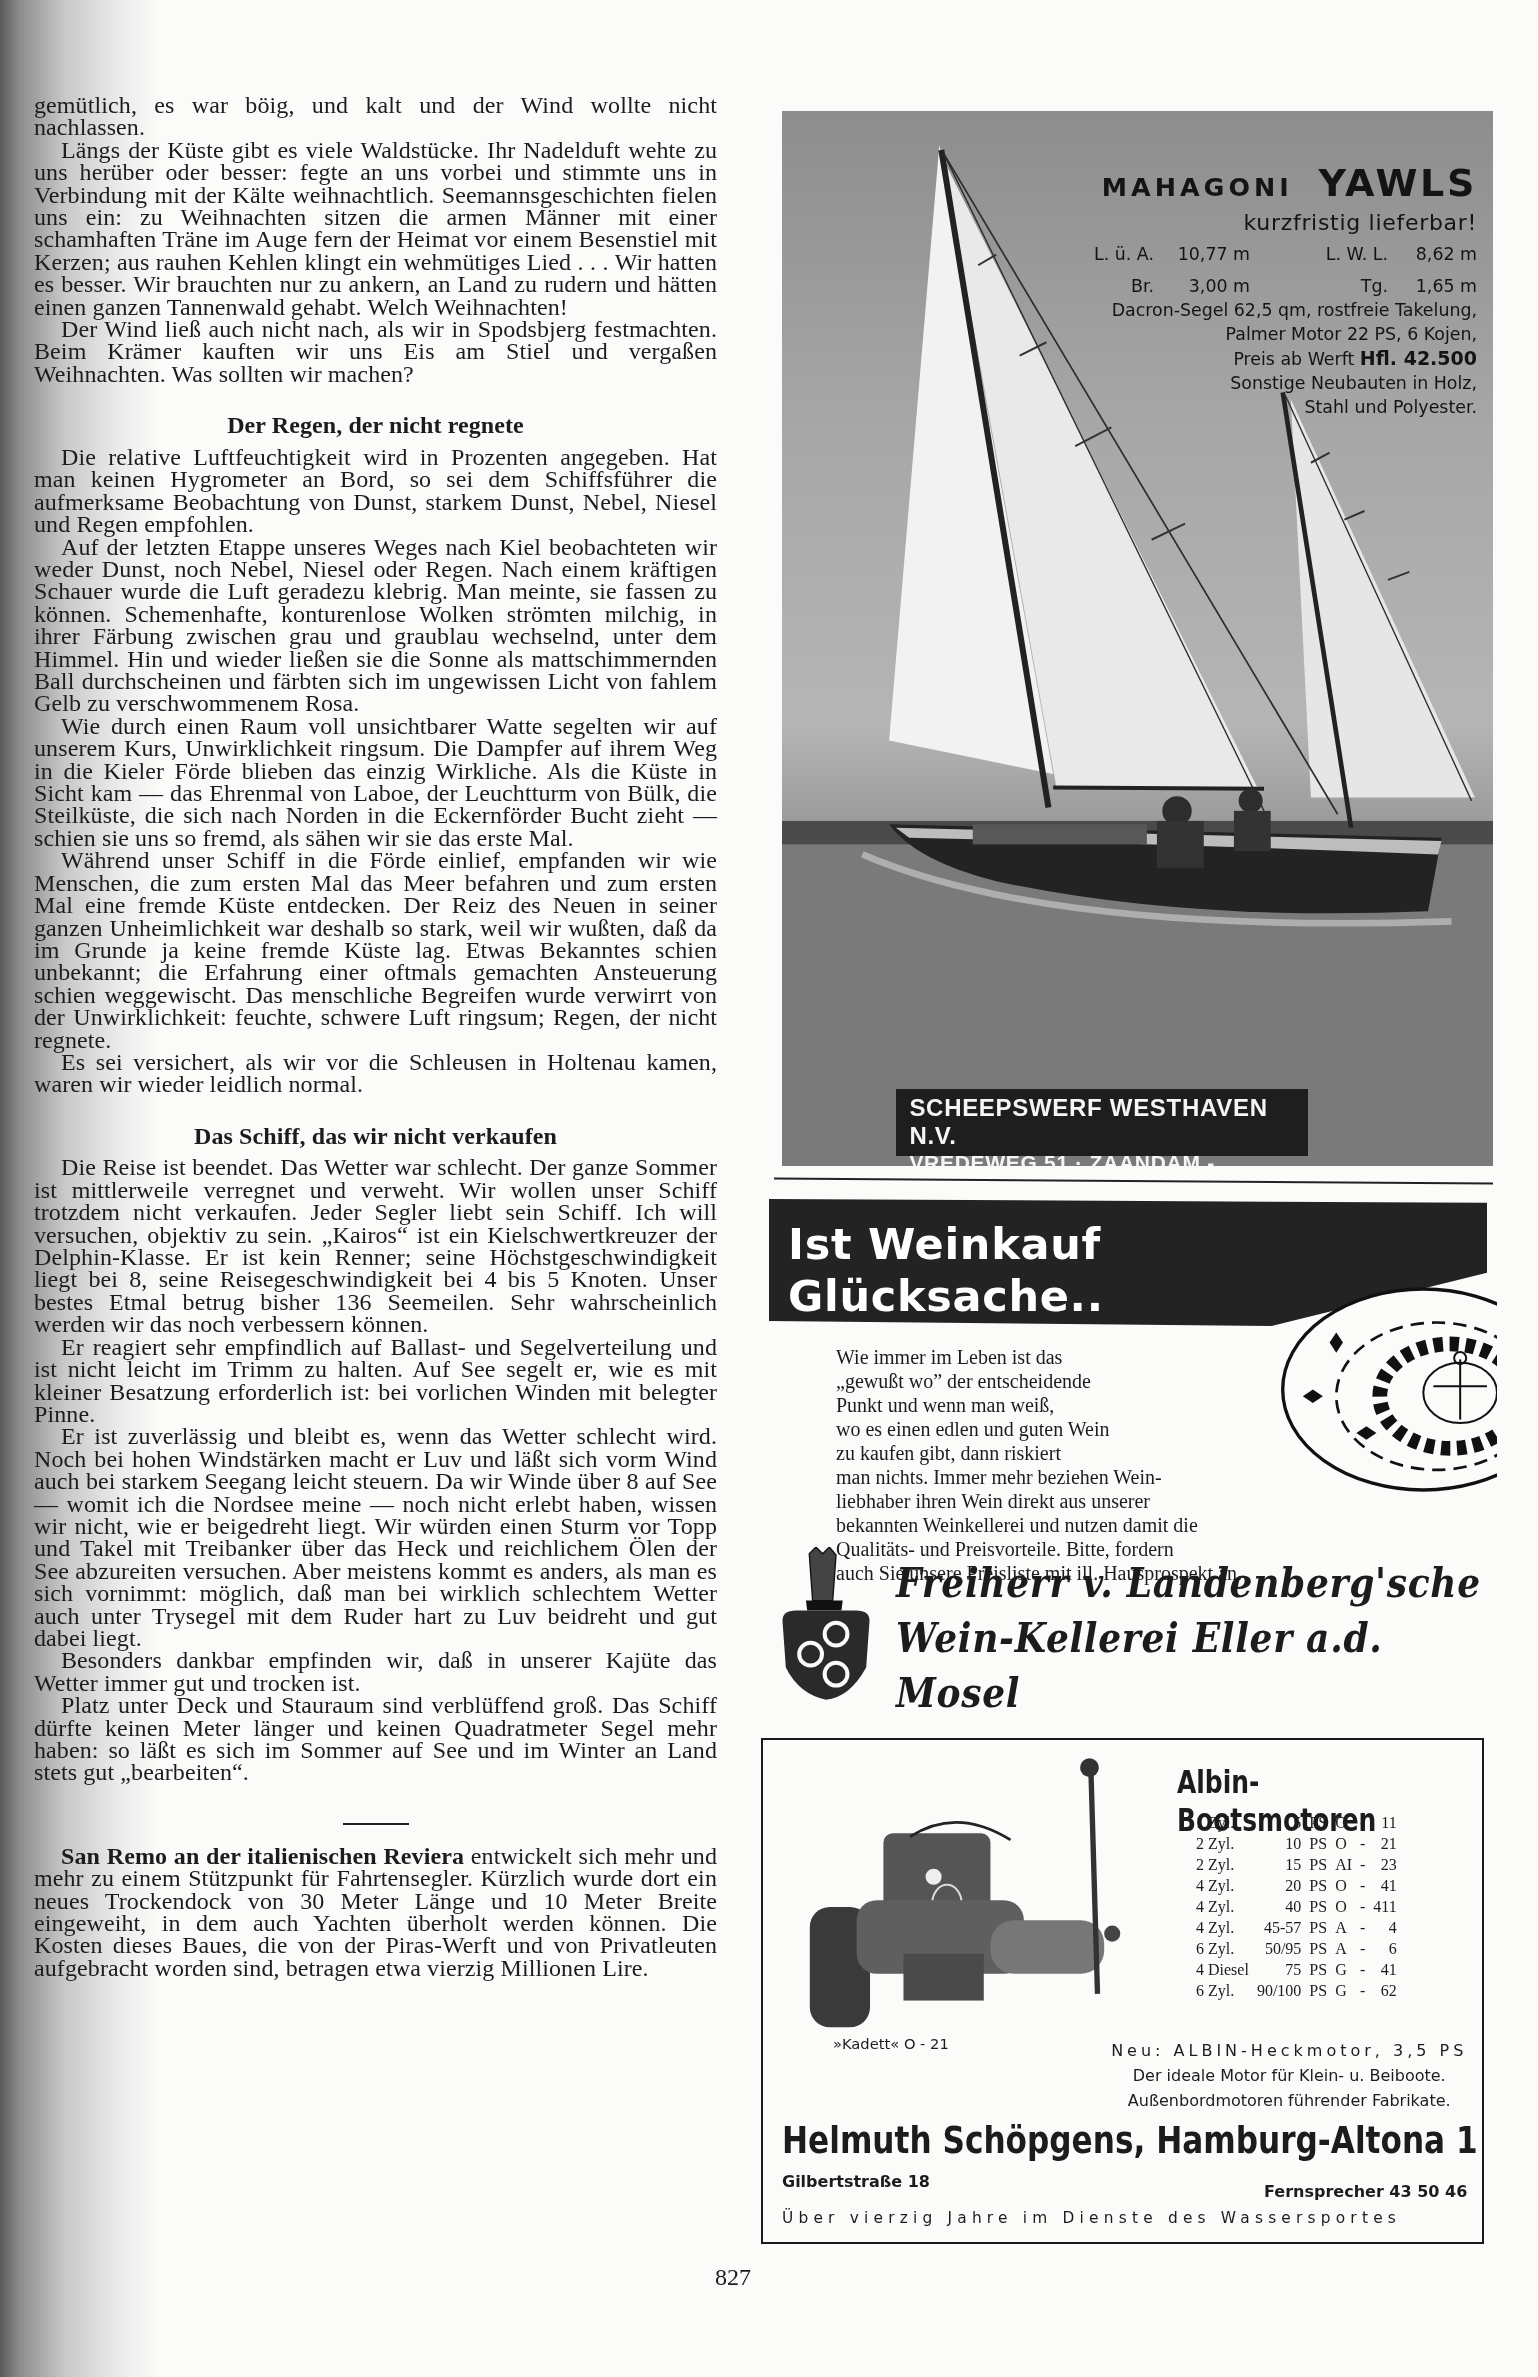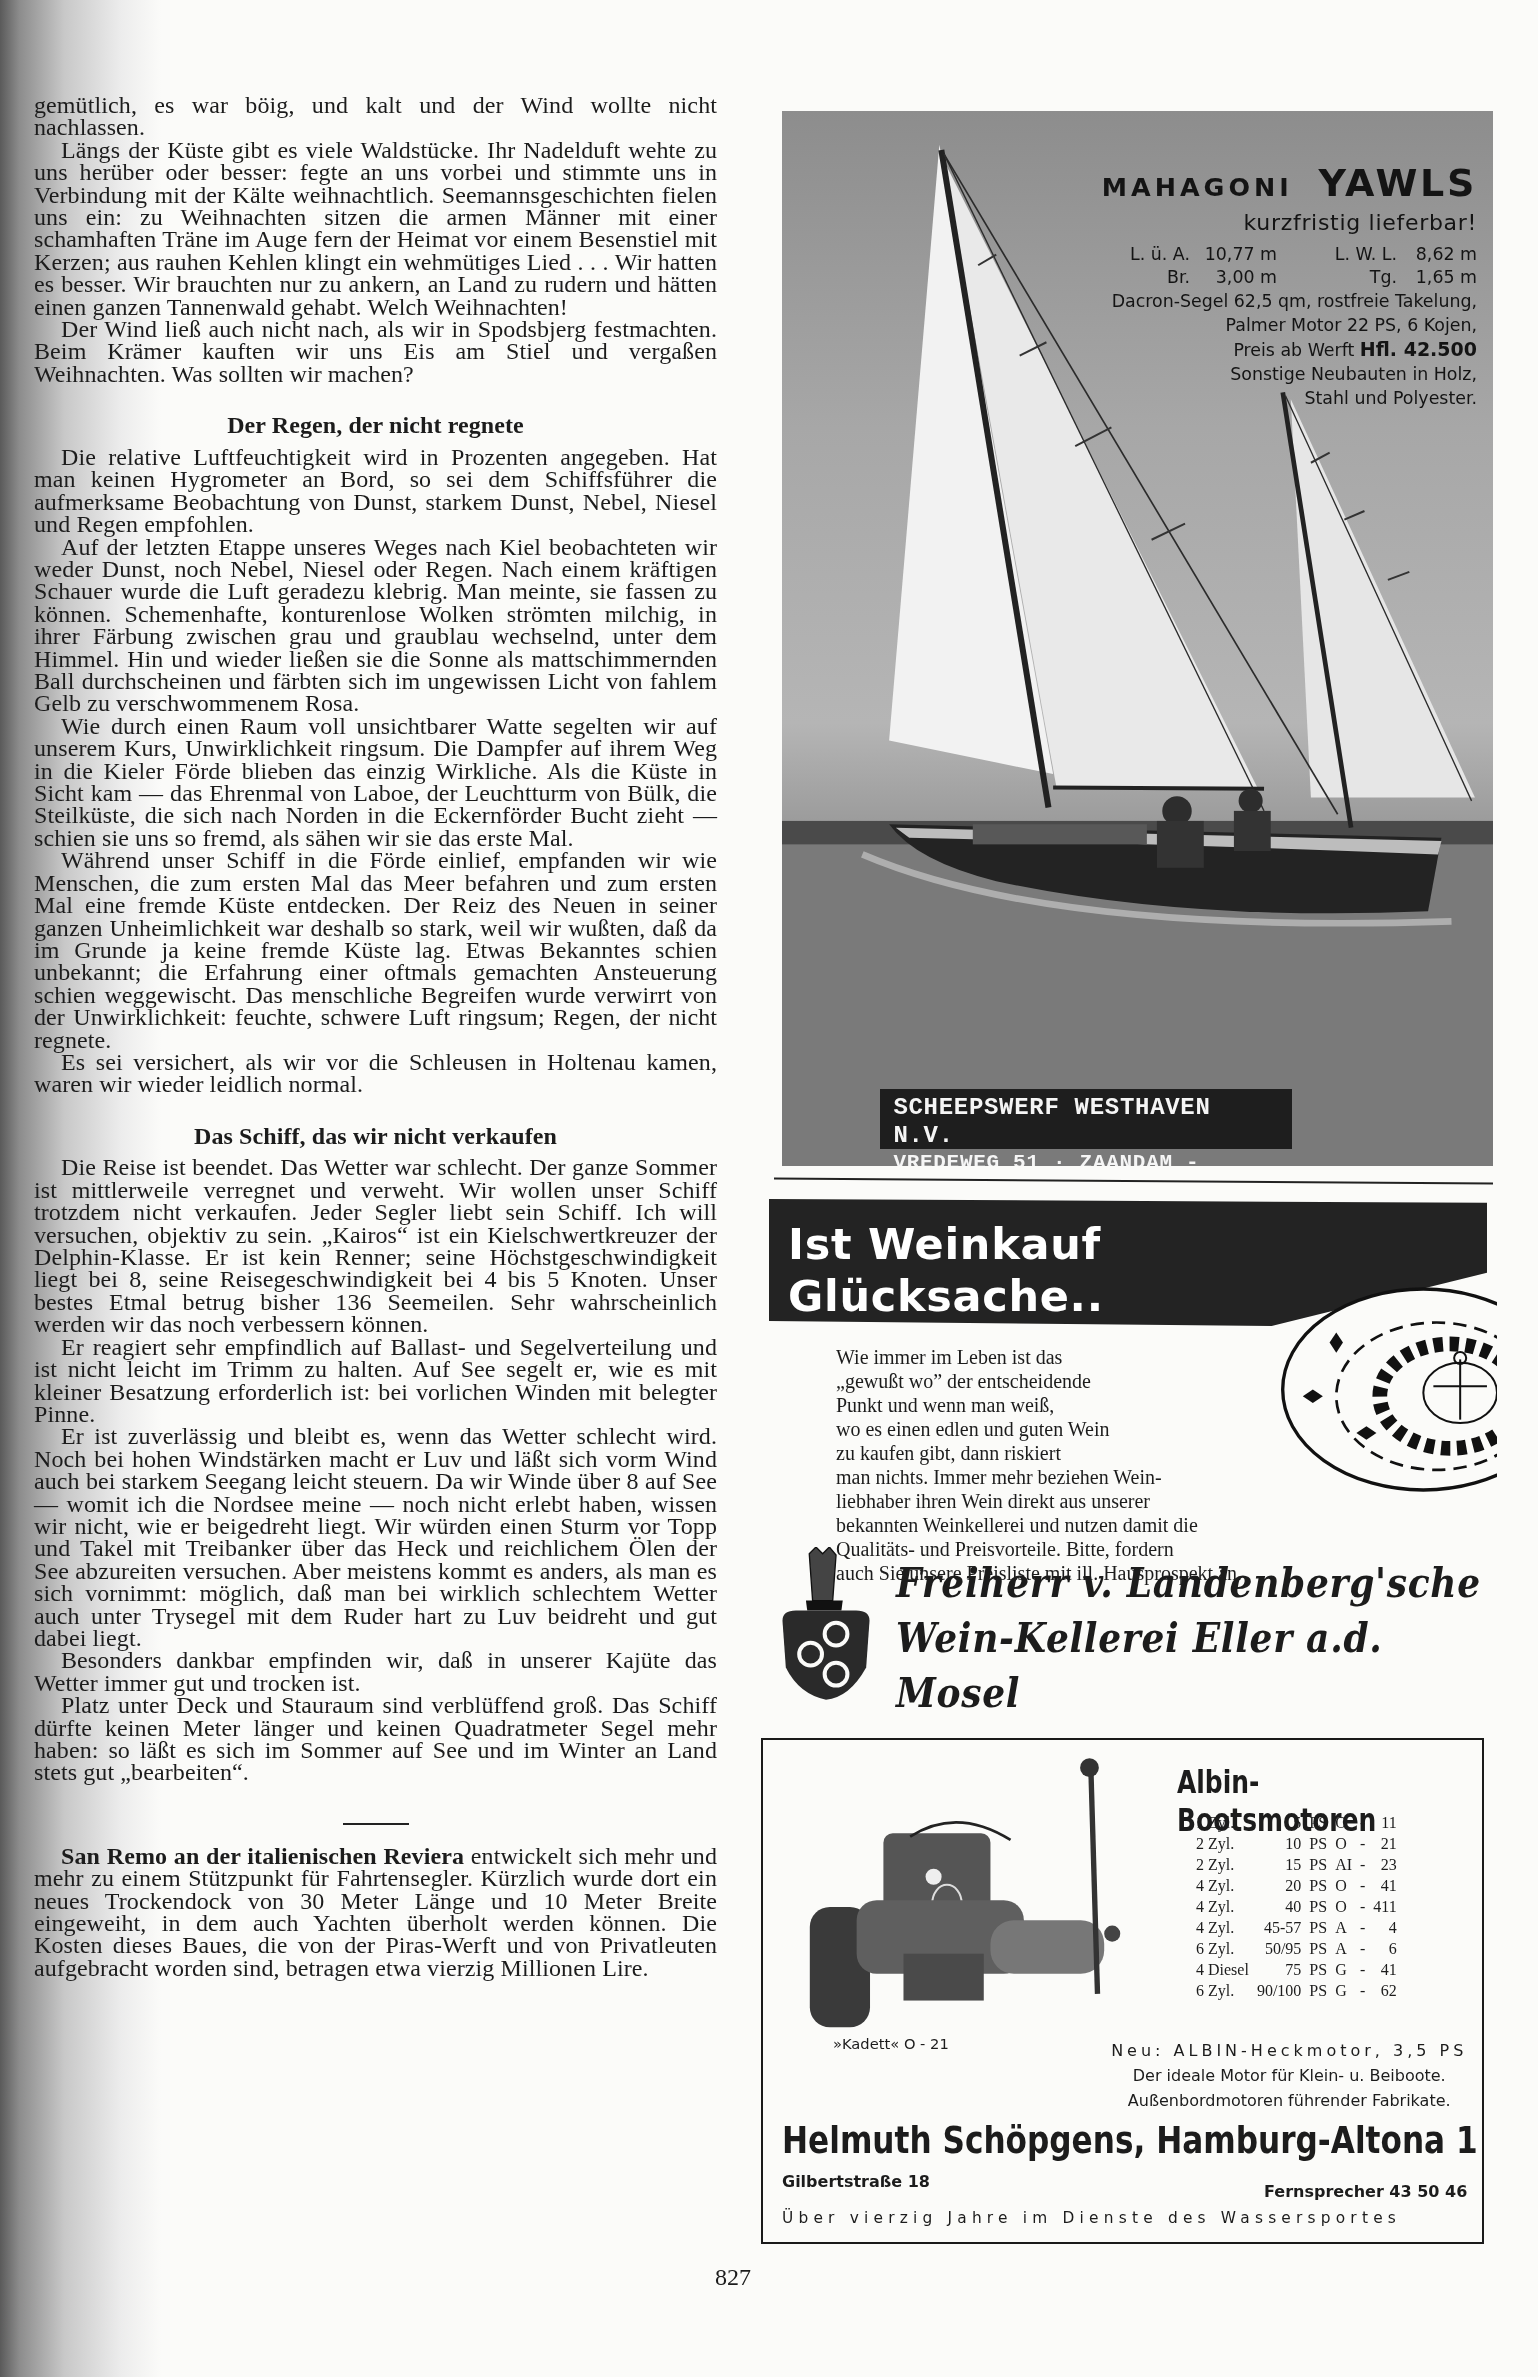--- a/index.html
+++ b/index.html
@@ -48,29 +48,29 @@
   .yacht-ad svg { position: absolute; left: 0; top: 0; }
   .yacht-copy {
     position: absolute; right: 16px; top: 50px; text-align: right;
     font-family: "DejaVu Sans", sans-serif; color: #141414;
   }
   .yacht-title { font-size: 25.4px; letter-spacing: 4px; font-weight: bold; }
   .yacht-title .big { font-size: 38px; letter-spacing: 2.7px; }
   .yacht-sub { font-size: 22px; font-weight: normal; margin-top: 5.4px; letter-spacing: 0.7px; }
   .spec-grid {
     display: grid; grid-template-columns: 80px 87px 40px 80px 80px;
-    justify-content: end; font-size: 17.4px; line-height: 23px; margin-top: 8px;
+    justify-content: end; font-size: 17.4px; line-height: 23px; margin-top: 8px; gap: 9px;
   }
   .spec-grid span:nth-child(5n+2), .spec-grid span:nth-child(5n+5) { text-align: right; }
   .yacht-line { font-size: 17.4px; line-height: 24px; }
   .yacht-line b { font-size: 19px; }
   .yard-banner {
-    position: absolute; left: 98px; top: 978px; width: 412px; height: 60px;
+    position: absolute; left: 114px; top: 978px; width: 412px; height: 67px;
     background: #1e1e1e; color: #f5f5f5;
-    font-family: Liberation Mono, monospace; font-weight: bold;
+    font-family: Liberation Sans, sans-serif; font-weight: bold;
     padding: 5.4px 13.4px; box-sizing: border-box;
   }
   .yard-banner .l1 { font-size: 24px; line-height: 28px; letter-spacing: 0.7px; }
   .yard-banner .l2 { font-size: 21px; line-height: 25.4px; letter-spacing: 0.7px; }
   .sep-line { position: absolute; left: 774px; top: 1180px; width: 719px; height: 2px; background: #222; transform: rotate(0.4deg); }
 
   
   .wine-ad { left: 769px; top: 1199px; width: 723px; height: 509px; }
   .wine-banner {
     position: absolute; left: 0; top: 0; width: 718px; height: 127px;

